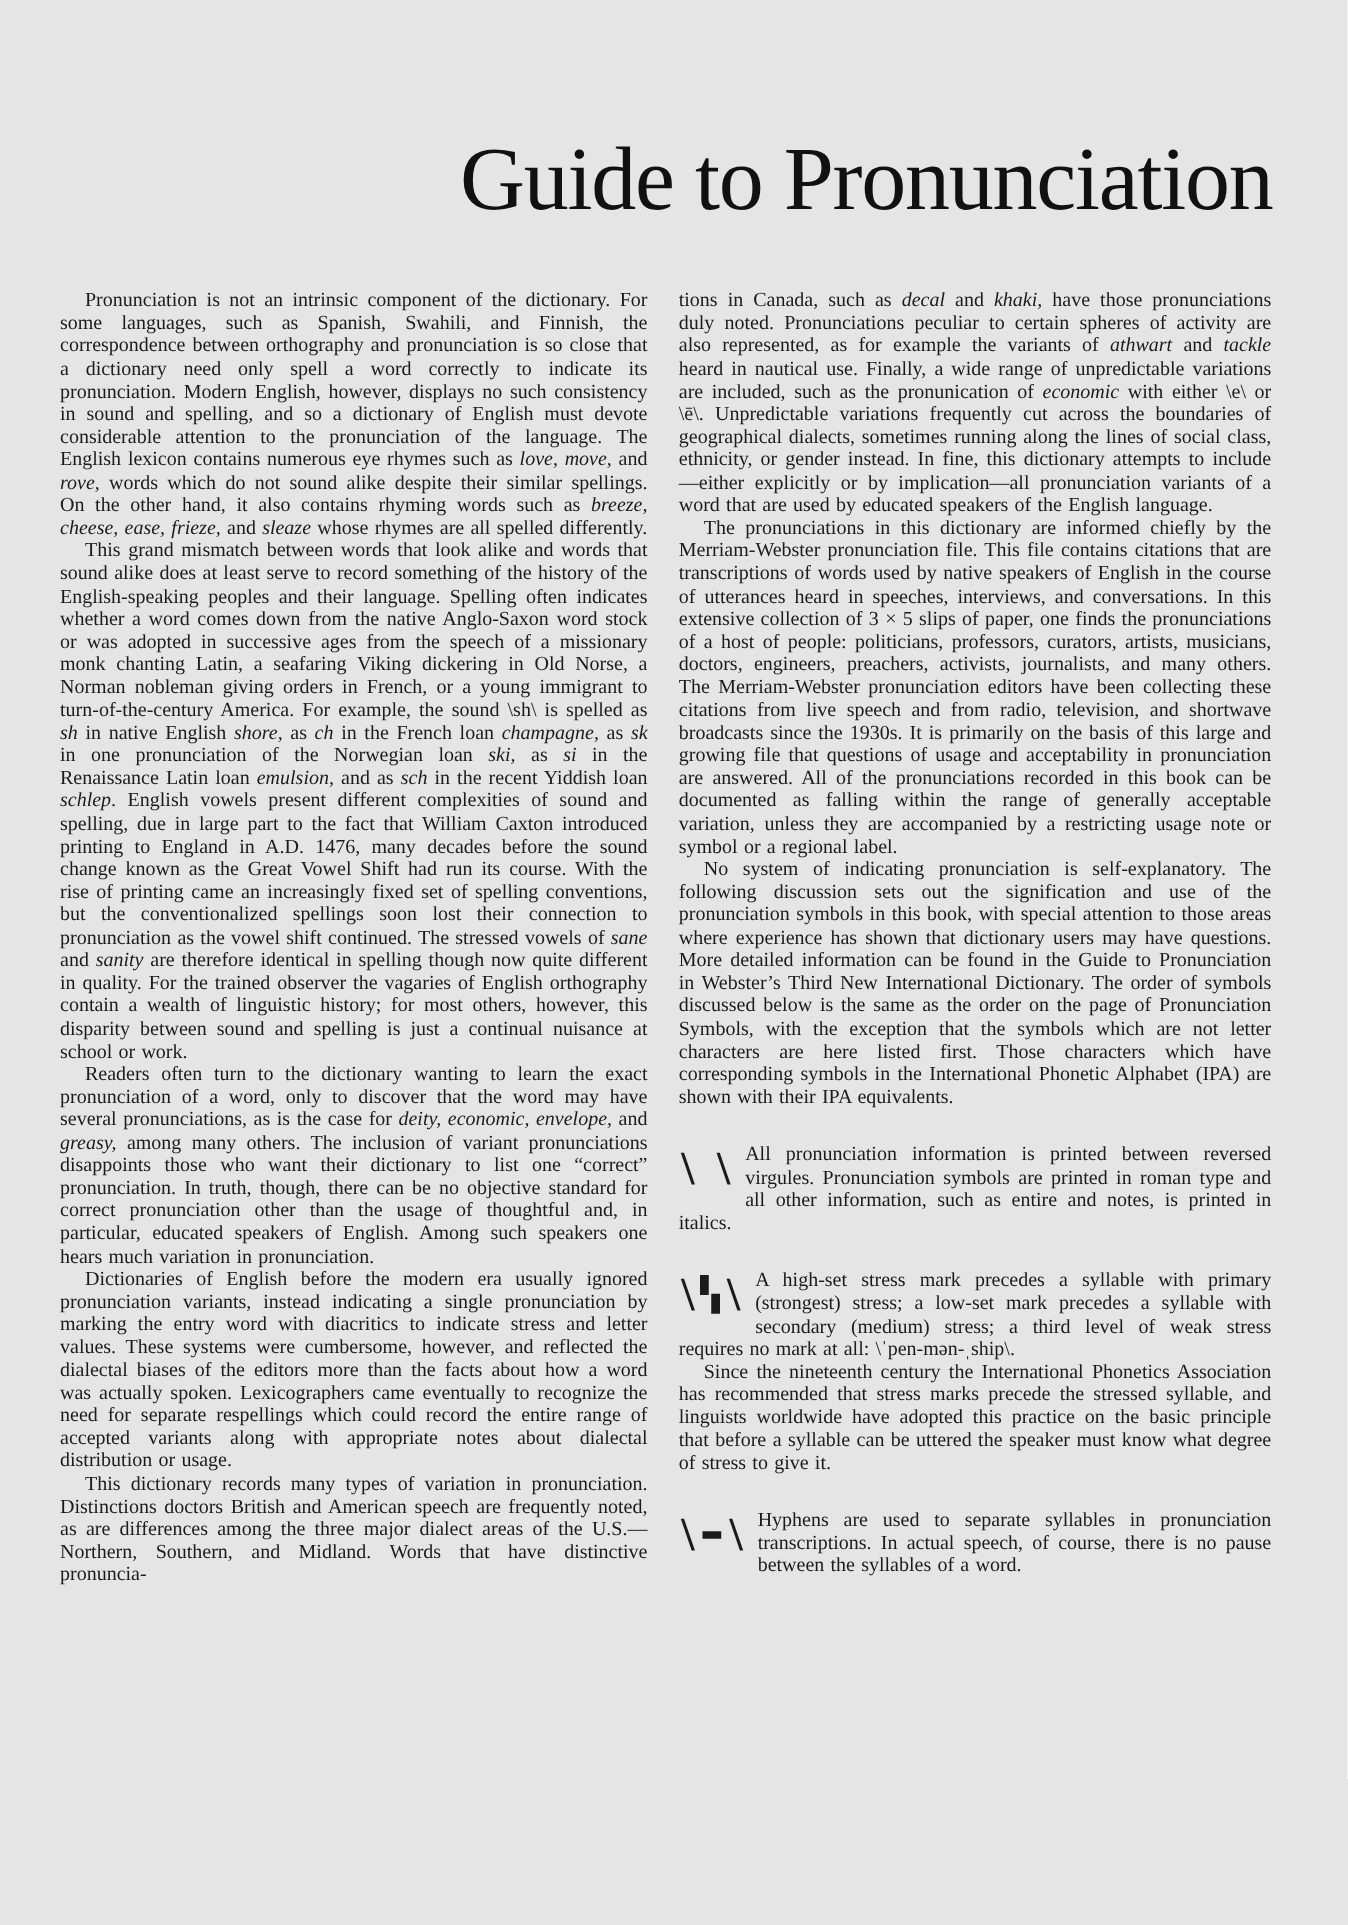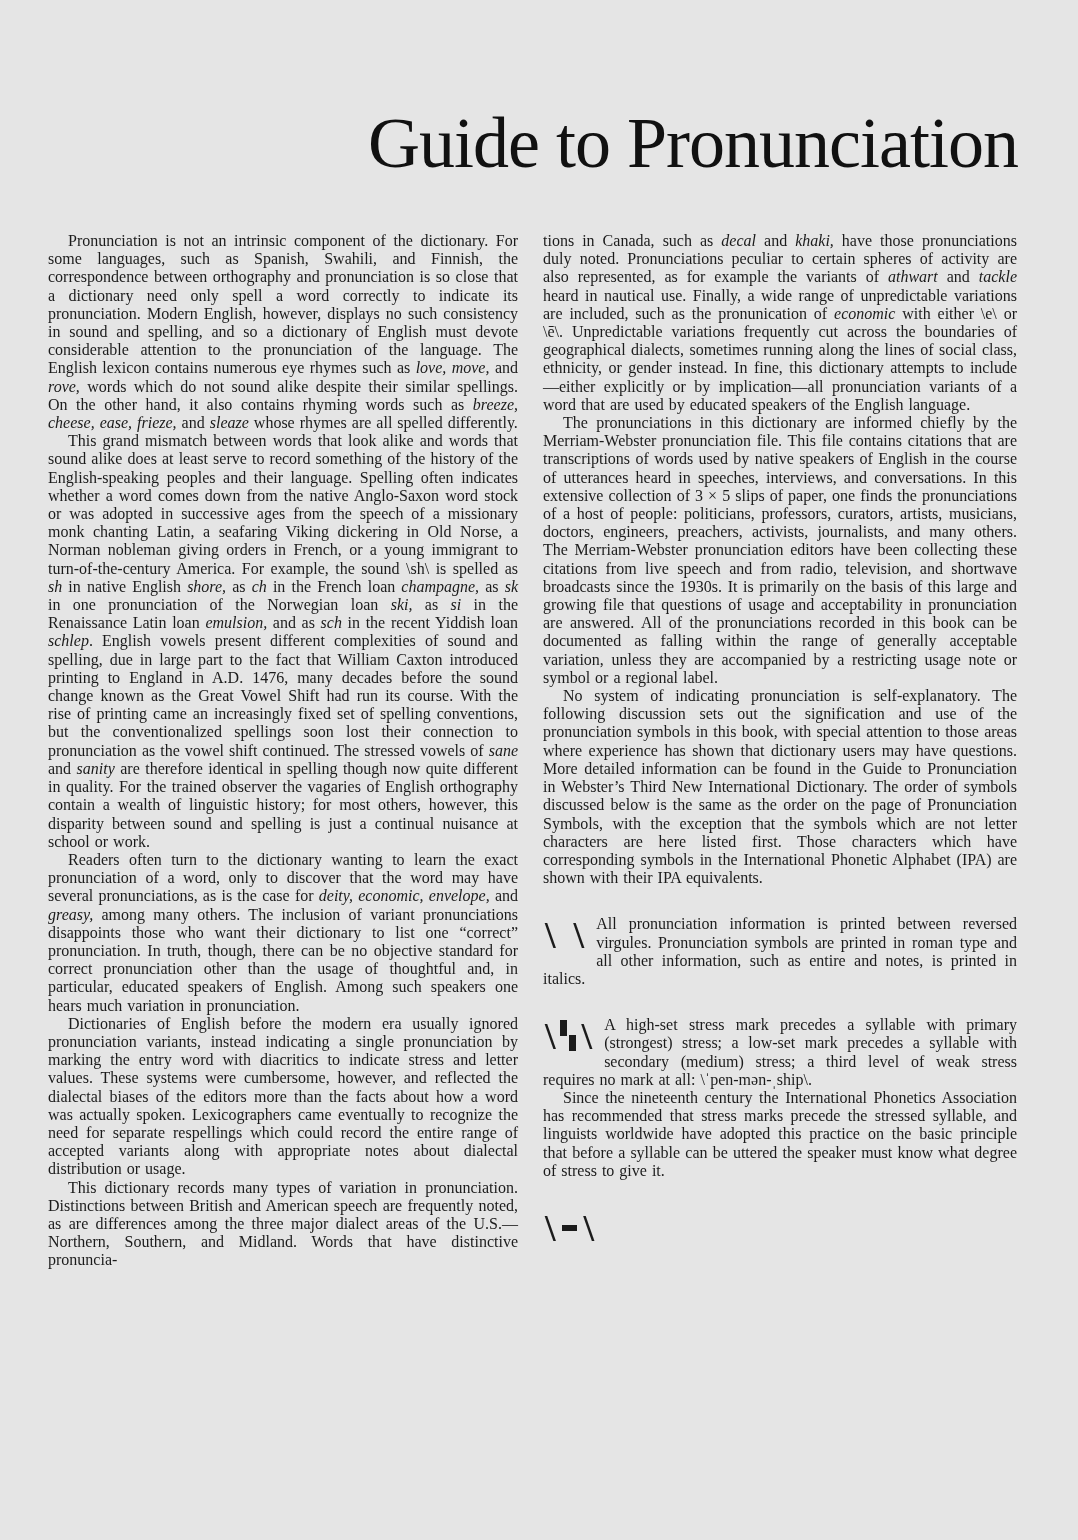--- a/index.html
+++ b/index.html
@@ -66,21 +66,21 @@
 
   <h1 class="title">Guide to Pronunciation</h1>
 
   <div class="columns">
 
     <div class="col col-left">
       <p class="body indent">Pronunciation is not an intrinsic component of the dictionary. For some languages, such as Spanish, Swahili, and Finnish, the correspondence between orthography and pronunciation is so close that a dictionary need only spell a word correctly to indicate its pronunciation. Modern English, however, displays no such consistency in sound and spelling, and so a dictionary of English must devote considerable attention to the pronunciation of the language. The English lexicon contains numerous eye rhymes such as <i>love, move,</i> and <i>rove,</i> words which do not sound alike despite their similar spellings. On the other hand, it also contains rhyming words such as <i>breeze, cheese, ease, frieze,</i> and <i>sleaze</i> whose rhymes are all spelled differently.</p>
       <p class="body indent">This grand mismatch between words that look alike and words that sound alike does at least serve to record something of the history of the English-speaking peoples and their language. Spelling often indicates whether a word comes down from the native Anglo-Saxon word stock or was adopted in successive ages from the speech of a missionary monk chanting Latin, a seafaring Viking dickering in Old Norse, a Norman nobleman giving orders in French, or a young immigrant to turn-of-the-century America. For example, the sound \sh\ is spelled as <i>sh</i> in native English <i>shore,</i> as <i>ch</i> in the French loan <i>champagne,</i> as <i>sk</i> in one pronunciation of the Norwegian loan <i>ski,</i> as <i>si</i> in the Renaissance Latin loan <i>emulsion,</i> and as <i>sch</i> in the recent Yiddish loan <i>schlep</i>. English vowels present different complexities of sound and spelling, due in large part to the fact that William Caxton introduced printing to England in A.D. 1476, many decades before the sound change known as the Great Vowel Shift had run its course. With the rise of printing came an increasingly fixed set of spelling conventions, but the conventionalized spellings soon lost their connection to pronunciation as the vowel shift continued. The stressed vowels of <i>sane</i> and <i>sanity</i> are therefore identical in spelling though now quite different in quality. For the trained observer the vagaries of English orthography contain a wealth of linguistic history; for most others, however, this disparity between sound and spelling is just a continual nuisance at school or work.</p>
       <p class="body indent">Readers often turn to the dictionary wanting to learn the exact pronunciation of a word, only to discover that the word may have several pronunciations, as is the case for <i>deity, economic, envelope,</i> and <i>greasy,</i> among many others. The inclusion of variant pronunciations disappoints those who want their dictionary to list one “correct” pronunciation. In truth, though, there can be no objective standard for correct pronunciation other than the usage of thoughtful and, in particular, educated speakers of English. Among such speakers one hears much variation in pronunciation.</p>
       <p class="body indent">Dictionaries of English before the modern era usually ignored pronunciation variants, instead indicating a single pronunciation by marking the entry word with diacritics to indicate stress and letter values. These systems were cumbersome, however, and reflected the dialectal biases of the editors more than the facts about how a word was actually spoken. Lexicographers came eventually to recognize the need for separate respellings which could record the entire range of accepted variants along with appropriate notes about dialectal distribution or usage.</p>
-      <p class="body indent">This dictionary records many types of variation in pronunciation. Distinctions between British and American speech are frequently noted, as are differences among the three major dialect areas of the U.S.—Northern, Southern, and Midland. Words that have distinctive pronuncia-</p>
+      <p class="body indent">This dictionary records many types of variation in pronunciation. Distinctions doctors British and American speech are frequently noted, as are differences among the three major dialect areas of the U.S.—Northern, Southern, and Midland. Words that have distinctive pronuncia-</p>
     </div>
 
     <div class="col col-right">
       <p class="body">tions in Canada, such as <i>decal</i> and <i>khaki,</i> have those pronunciations duly noted. Pronunciations peculiar to certain spheres of activity are also represented, as for example the variants of <i>athwart</i> and <i>tackle</i> heard in nautical use. Finally, a wide range of unpredictable variations are included, such as the pronunication of <i>economic</i> with either \e\ or \ē\. Unpredictable variations frequently cut across the boundaries of geographical dialects, sometimes running along the lines of social class, ethnicity, or gender instead. In fine, this dictionary attempts to include—either explicitly or by implication—all pronunciation variants of a word that are used by educated speakers of the English language.</p>
       <p class="body indent">The pronunciations in this dictionary are informed chiefly by the Merriam-Webster pronunciation file. This file contains citations that are transcriptions of words used by native speakers of English in the course of utterances heard in speeches, interviews, and conversations. In this extensive collection of 3 × 5 slips of paper, one finds the pronunciations of a host of people: politicians, professors, curators, artists, musicians, doctors, engineers, preachers, activists, journalists, and many others. The Merriam-Webster pronunciation editors have been collecting these citations from live speech and from radio, television, and shortwave broadcasts since the 1930s. It is primarily on the basis of this large and growing file that questions of usage and acceptability in pronunciation are answered. All of the pronunciations recorded in this book can be documented as falling within the range of generally acceptable variation, unless they are accompanied by a restricting usage note or symbol or a regional label.</p>
       <p class="body indent mt-sm">No system of indicating pronunciation is self-explanatory. The following discussion sets out the signification and use of the pronunciation symbols in this book, with special attention to those areas where experience has shown that dictionary users may have questions. More detailed information can be found in the Guide to Pronunciation in Webster’s Third New International Dictionary. The order of symbols discussed below is the same as the order on the page of Pronunciation Symbols, with the exception that the symbols which are not letter characters are here listed first. Those characters which have corresponding symbols in the International Phonetic Alphabet (IPA) are shown with their IPA equivalents.</p>
 
       <p class="body mt-md">
         <span class="sym">
           <span class="vslash">\</span>
@@ -101,18 +101,18 @@
       </p>
       <p class="body indent">Since the nineteenth century the International Phonetics Association has recommended that stress marks precede the stressed syllable, and linguists worldwide have adopted this practice on the basic principle that before a syllable can be uttered the speaker must know what degree of stress to give it.</p>
 
       <p class="body mt-md">
         <span class="sym">
           <span class="vslash">\</span>
           <span class="hyph-wrap">
             <span class="hyph-bar"></span>
           </span>
           <span class="vslash">\</span>
-        </span>
+        </span><span>Hyphens are used to separate syllables in pronunciation transcriptions. In actual speech, of course, there is no pause between the syllables of a word.</span>
       </p>
     </div>
 
   </div>
 </div>
 
 </body></html>

